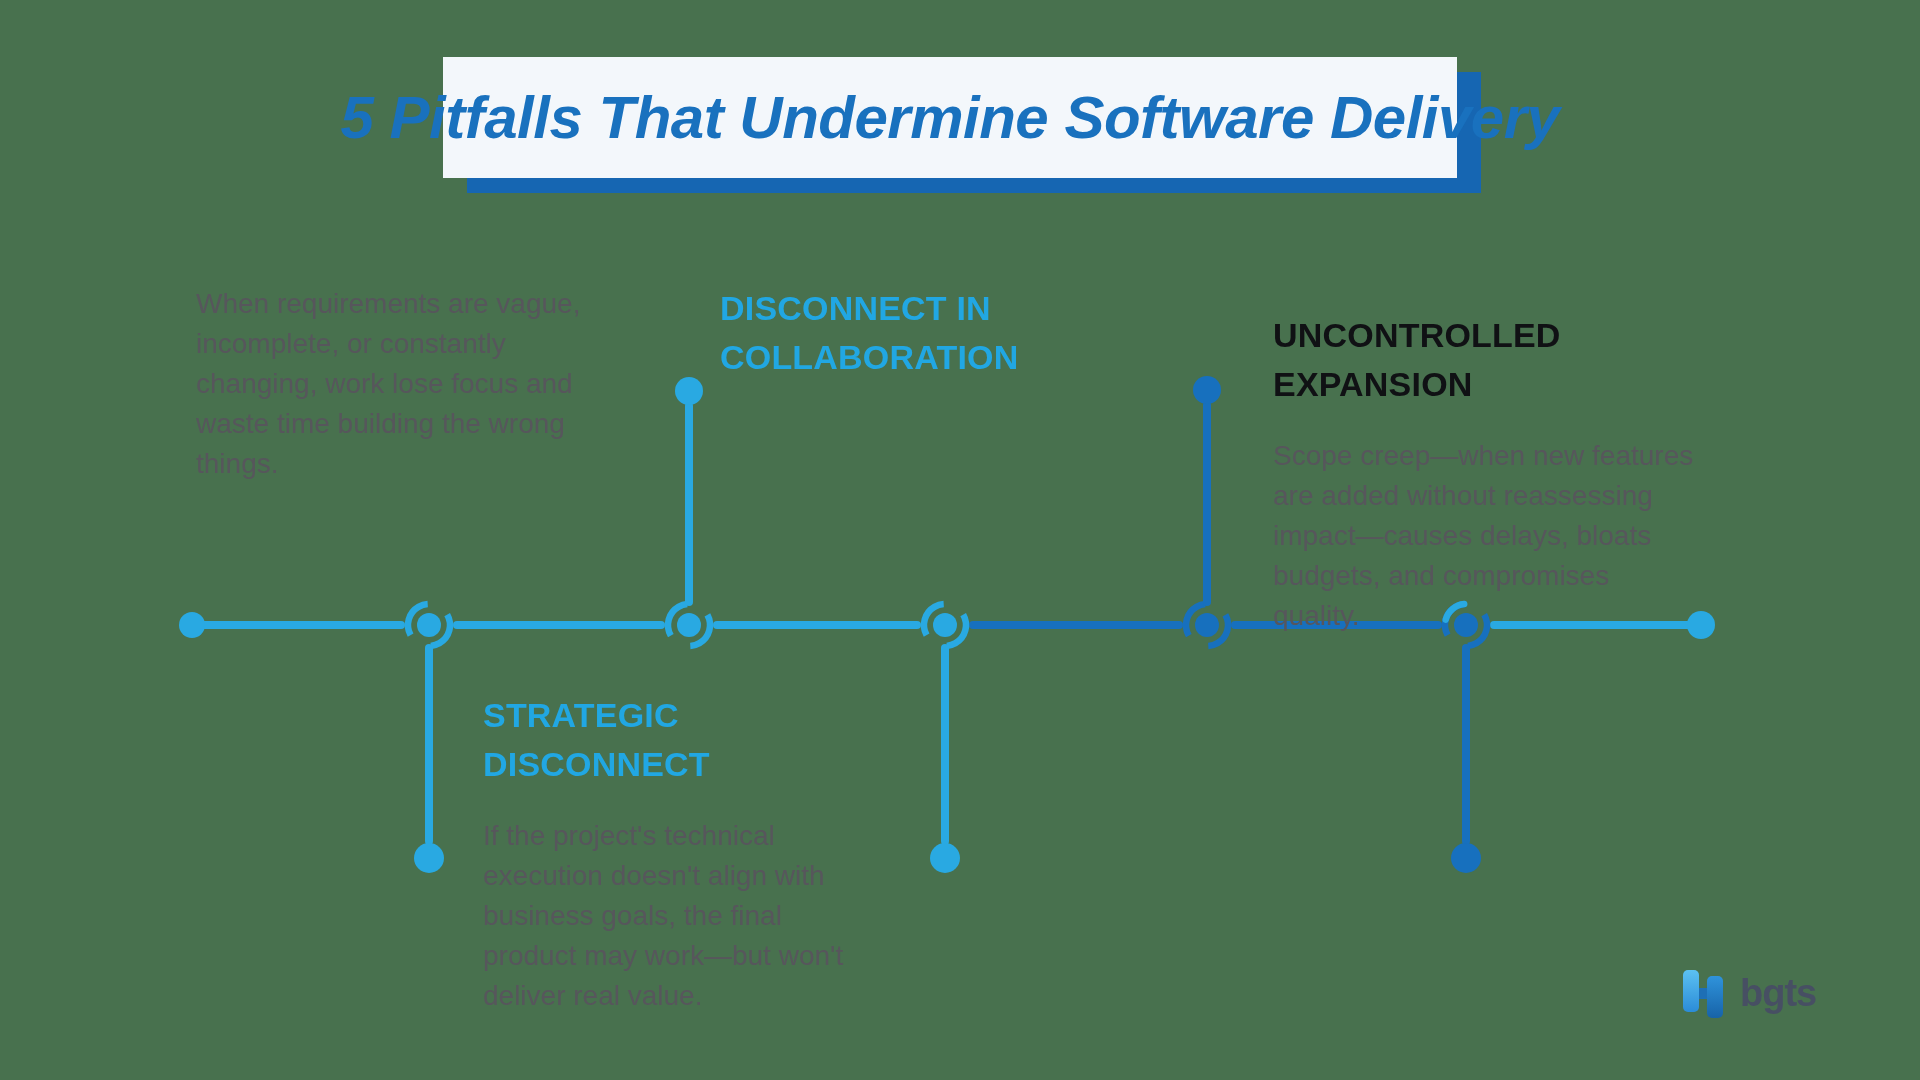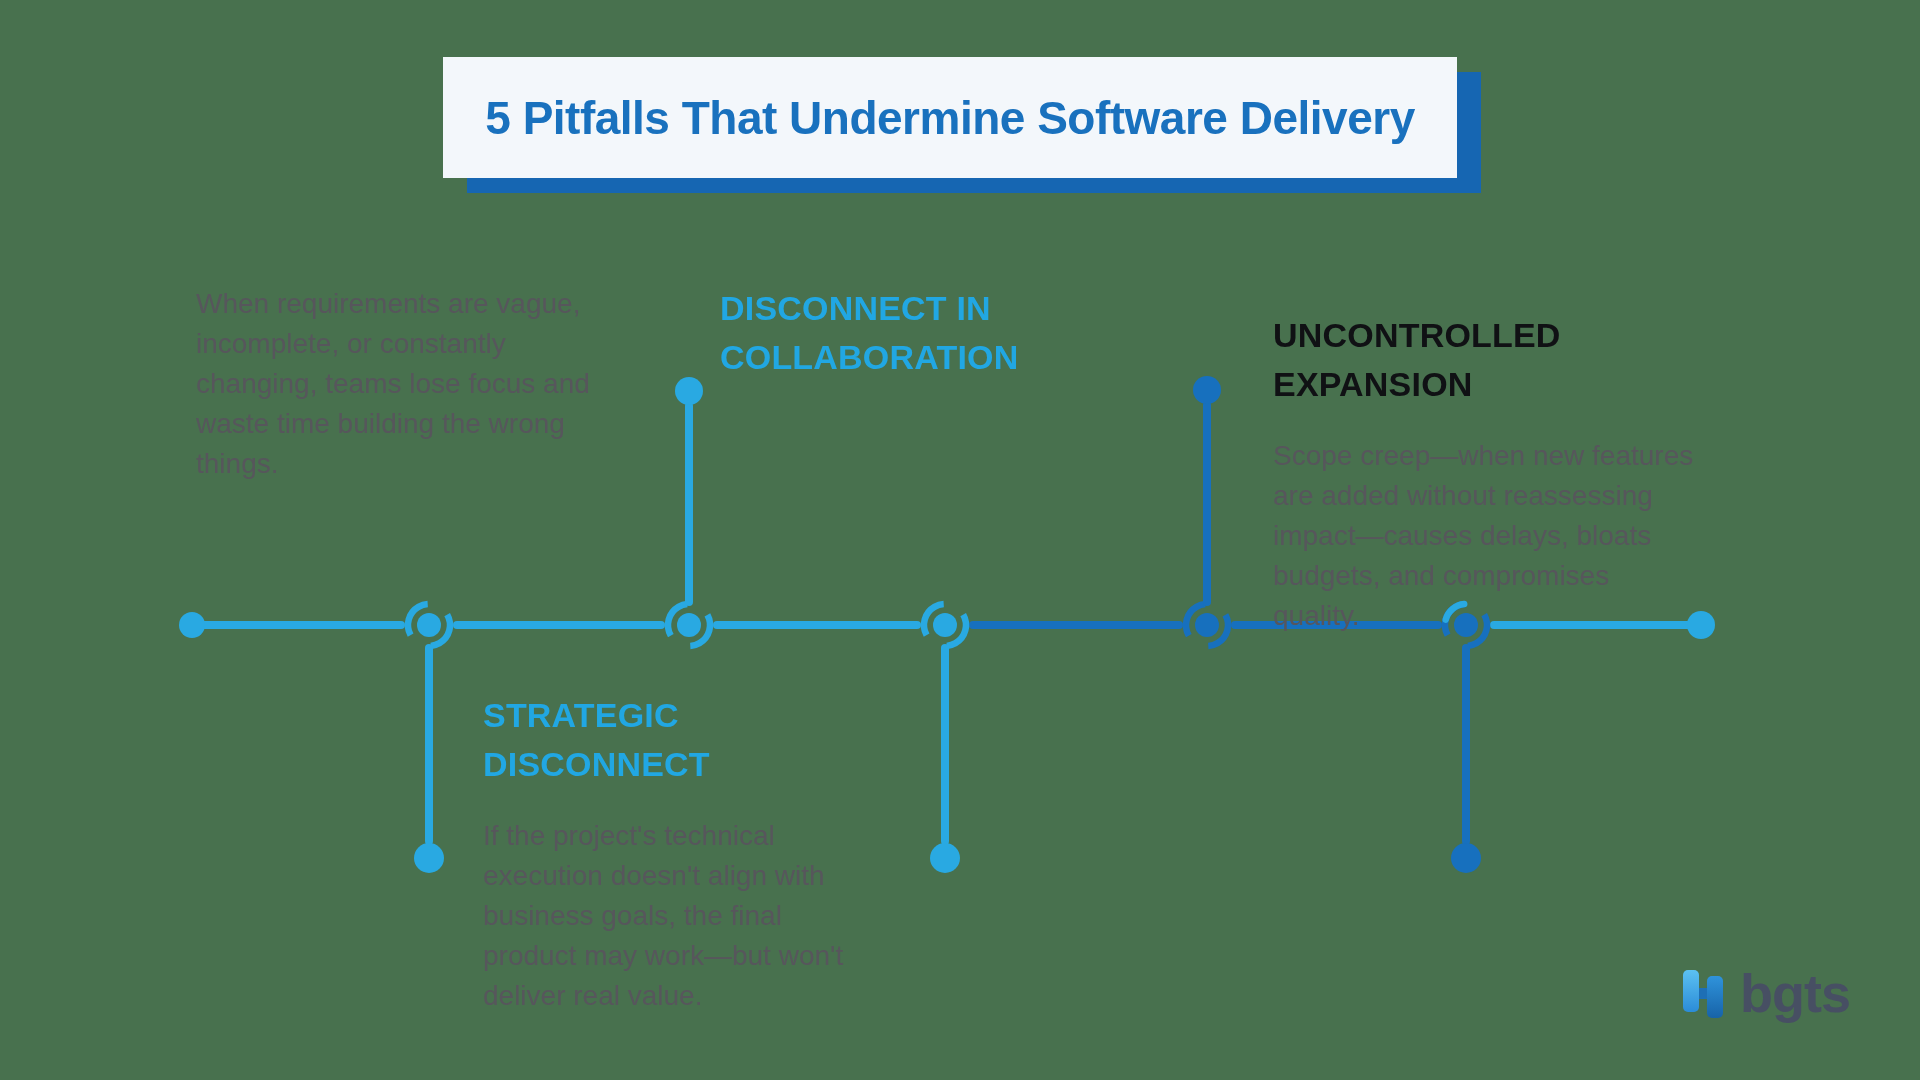--- a/index.html
+++ b/index.html
@@ -21,22 +21,22 @@
   .banner-shadow{
     position:absolute;left:467px;top:72px;width:1014px;height:121px;
     background:var(--banner-shadow);
   }
   .banner{
     position:absolute;left:443px;top:57px;width:1014px;height:121px;
     background:var(--banner-bg);
     display:flex;align-items:center;justify-content:center;
   }
   .banner h1{
-    font-size:46px;font-weight:bold;color:var(--banner-text);
-    letter-spacing:-0.5px;white-space:nowrap;
+    font-size:60px;font-weight:bold;color:var(--banner-text);
+    letter-spacing:-0.5px;white-space:nowrap;font-style:italic;
   }
 
   
   .timeline{position:absolute;left:0;top:0;width:1920px;height:1080px;}
   .tl-light{stroke:var(--tl-light);}
   .tl-dark{stroke:var(--tl-dark);}
   .fl-light{fill:var(--tl-light);}
   .fl-dark{fill:var(--tl-dark);}
   .tl-line{stroke-width:8;stroke-linecap:round;fill:none;}
   .tl-ring{stroke-width:6.5;fill:none;stroke-dasharray:42 24;}
@@ -56,21 +56,21 @@
   .pos-uncontrolled{left:1273px;top:293px;width:470px;}
   .pos-strategic{left:483px;top:673px;width:440px;}
   .pos-failure{left:1002px;top:673px;width:470px;}
 
   
   .logo{
     position:absolute;left:1683px;top:965px;height:56px;
     display:flex;align-items:center;gap:11px;
   }
   .logo-word{
-    font-size:54px;font-weight:bold;color:var(--logo-text);
+    font-size:38px;font-weight:bold;color:var(--logo-text);
     letter-spacing:-1px;line-height:56px;
   }
 </style>
 </head>
 <body>
 
 <div class="canvas">
 
   <div class="banner-shadow"></div>
   <div class="banner">
@@ -112,21 +112,21 @@
     <circle class="tl-ring tl-dark" cx="1466" cy="625" r="21" transform="rotate(-30 1466 625)"></circle>
     <path class="tl-arc tl-light" d="M1445.7 619.6 A21 21 0 0 1 1464.2 604.1"></path>
     <circle class="fl-dark" cx="1466" cy="625" r="12"></circle>
     <line class="tl-line tl-dark" x1="1466" y1="648" x2="1466" y2="841"></line>
     <circle class="fl-dark" cx="1466" cy="858" r="15"></circle>
   </svg>
 
   <div class="pitfall pos-lack">
     <p>When requirements are vague,
 incomplete, or constantly
-changing, teams lose focus and
+changing, work lose focus and
 waste time building the wrong
 things.</p>
   </div>
 
   <div class="pitfall pos-breakdown">
     <h2 style="color: rgb(33, 167, 227);">DISCONNECT IN
 COLLABORATION</h2>
   </div>
 
   <div class="pitfall pos-strategic">

